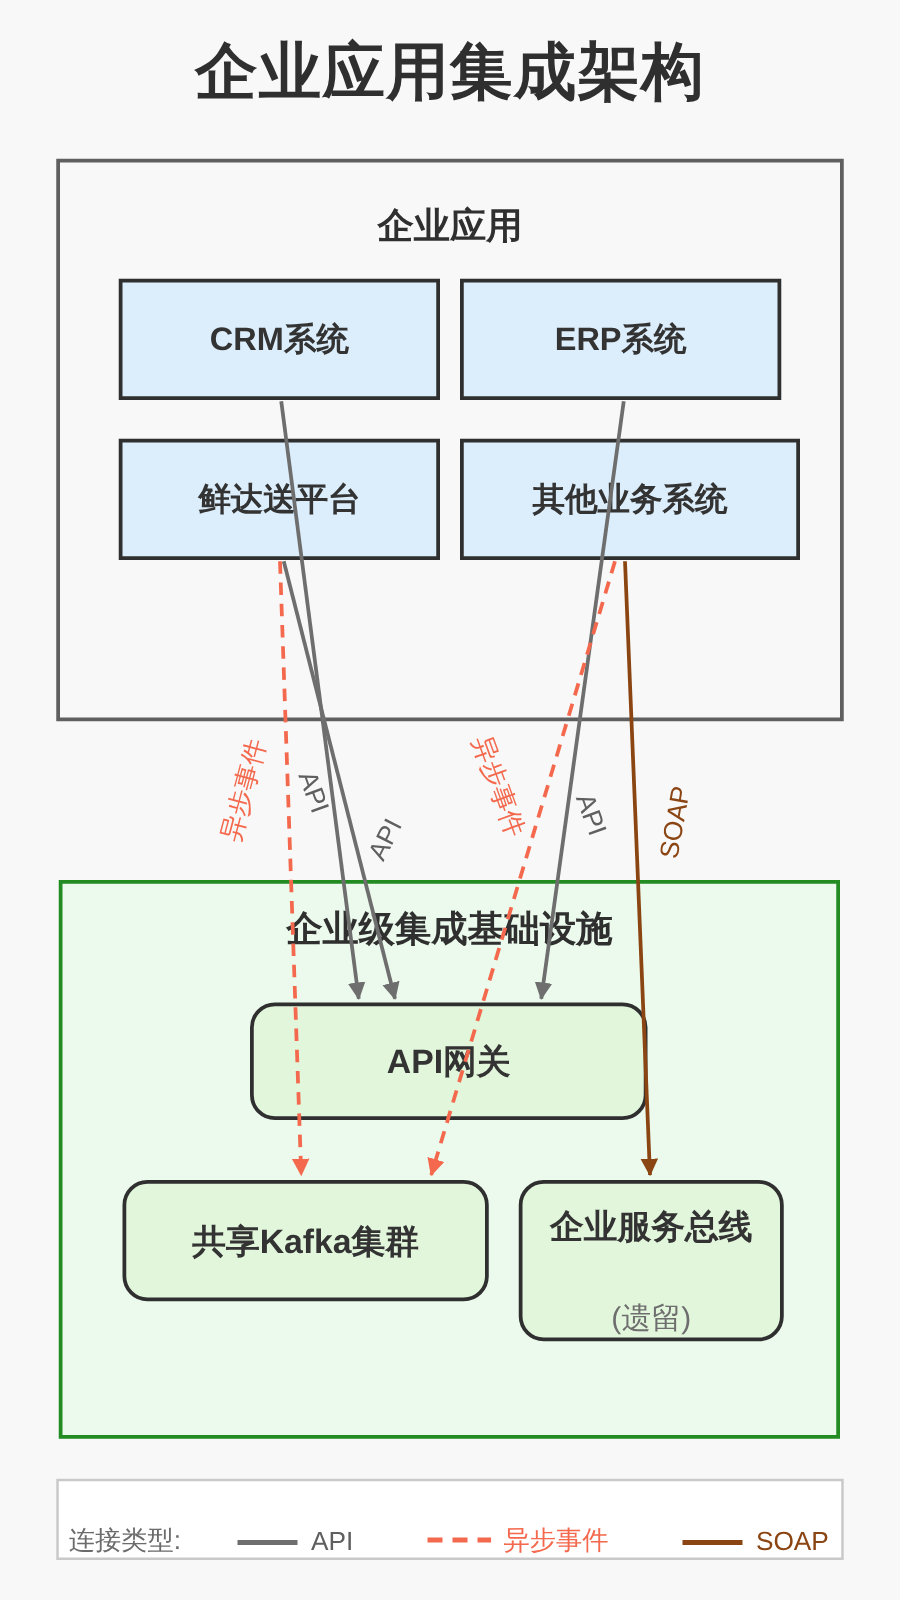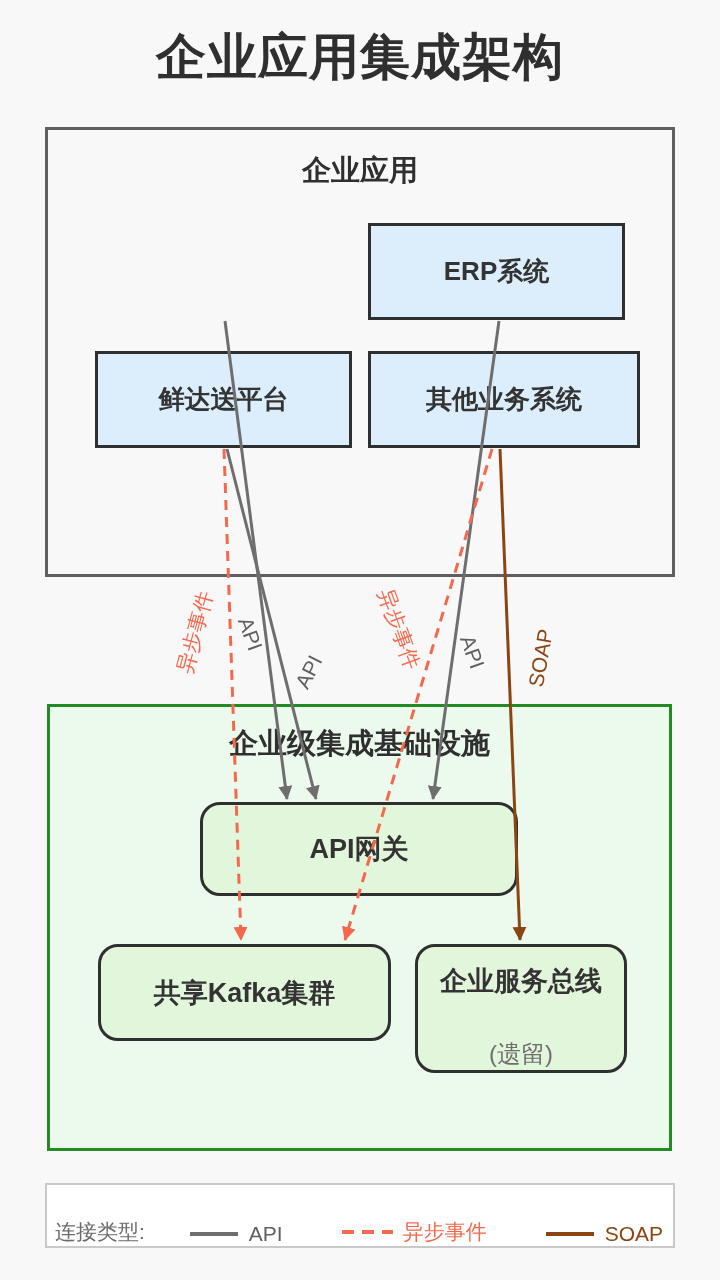--- a/index.html
+++ b/index.html
@@ -7,21 +7,21 @@
   body { font-family:"Liberation Sans","DejaVu Sans",sans-serif; }
   #stage { position:relative; width:720px; height:1280px; margin:0 auto; background:#f8f8f8; overflow:hidden; }
 
   .page-title { position:absolute; top:24px; left:0; width:720px; text-align:center;
     font-size:50px; font-weight:700; color:#2f2f2f; letter-spacing:1px; z-index:1; }
 
   .container { position:absolute; z-index:1; }
   .apps-box  { left:45px; top:127px; width:630px; height:450px; border:3px solid #5f5f5f; background:transparent; }
   .infra-box { left:47px; top:704px; width:625px; height:447px; border:3px solid #228b22; background:#ebfaec; }
   .container-title { width:100%; text-align:center; font-size:29px; font-weight:700; color:#2f2f2f; }
-  .apps-box  .container-title { margin-top:21px; }
+  .apps-box  .container-title { margin-top:31px; }
   .infra-box .container-title { margin-top:17px; }
 
   .node { position:absolute; z-index:2; border:3px solid #2f2f2f; display:flex; flex-direction:column;
     align-items:center; justify-content:center; font-weight:700; color:#333; text-align:center; }
   .node-blue  { background:#dceefb; font-size:26px; }
   .node-green { background:#e2f6dc; font-size:27px;border-radius:20px; }
   #node-crm     { left:95px;  top:223px; width:257px; height:97px; }
   #node-erp     { left:368px; top:223px; width:257px; height:97px; }
   #node-xds     { left:95px;  top:351px; width:257px; height:97px; }
   #node-other   { left:368px; top:351px; width:272px; height:97px; }
@@ -64,20 +64,23 @@
   <div class="page-title">企业应用集成架构</div>
 
   <div class="container apps-box">
     <div class="container-title">企业应用</div>
   </div>
 
   <div class="container infra-box">
     <div class="container-title">企业级集成基础设施</div>
   </div>
 
+  <div class="node node-blue" id="node-crm">
+    <span>CRM系统</span>
+  </div>
   <div class="node node-blue" id="node-erp">
     <span>ERP系统</span>
   </div>
   <div class="node node-blue" id="node-xds">
     <span>鲜达送平台</span>
   </div>
   <div class="node node-blue" id="node-other">
     <span>其他业务系统</span>
   </div>
 

